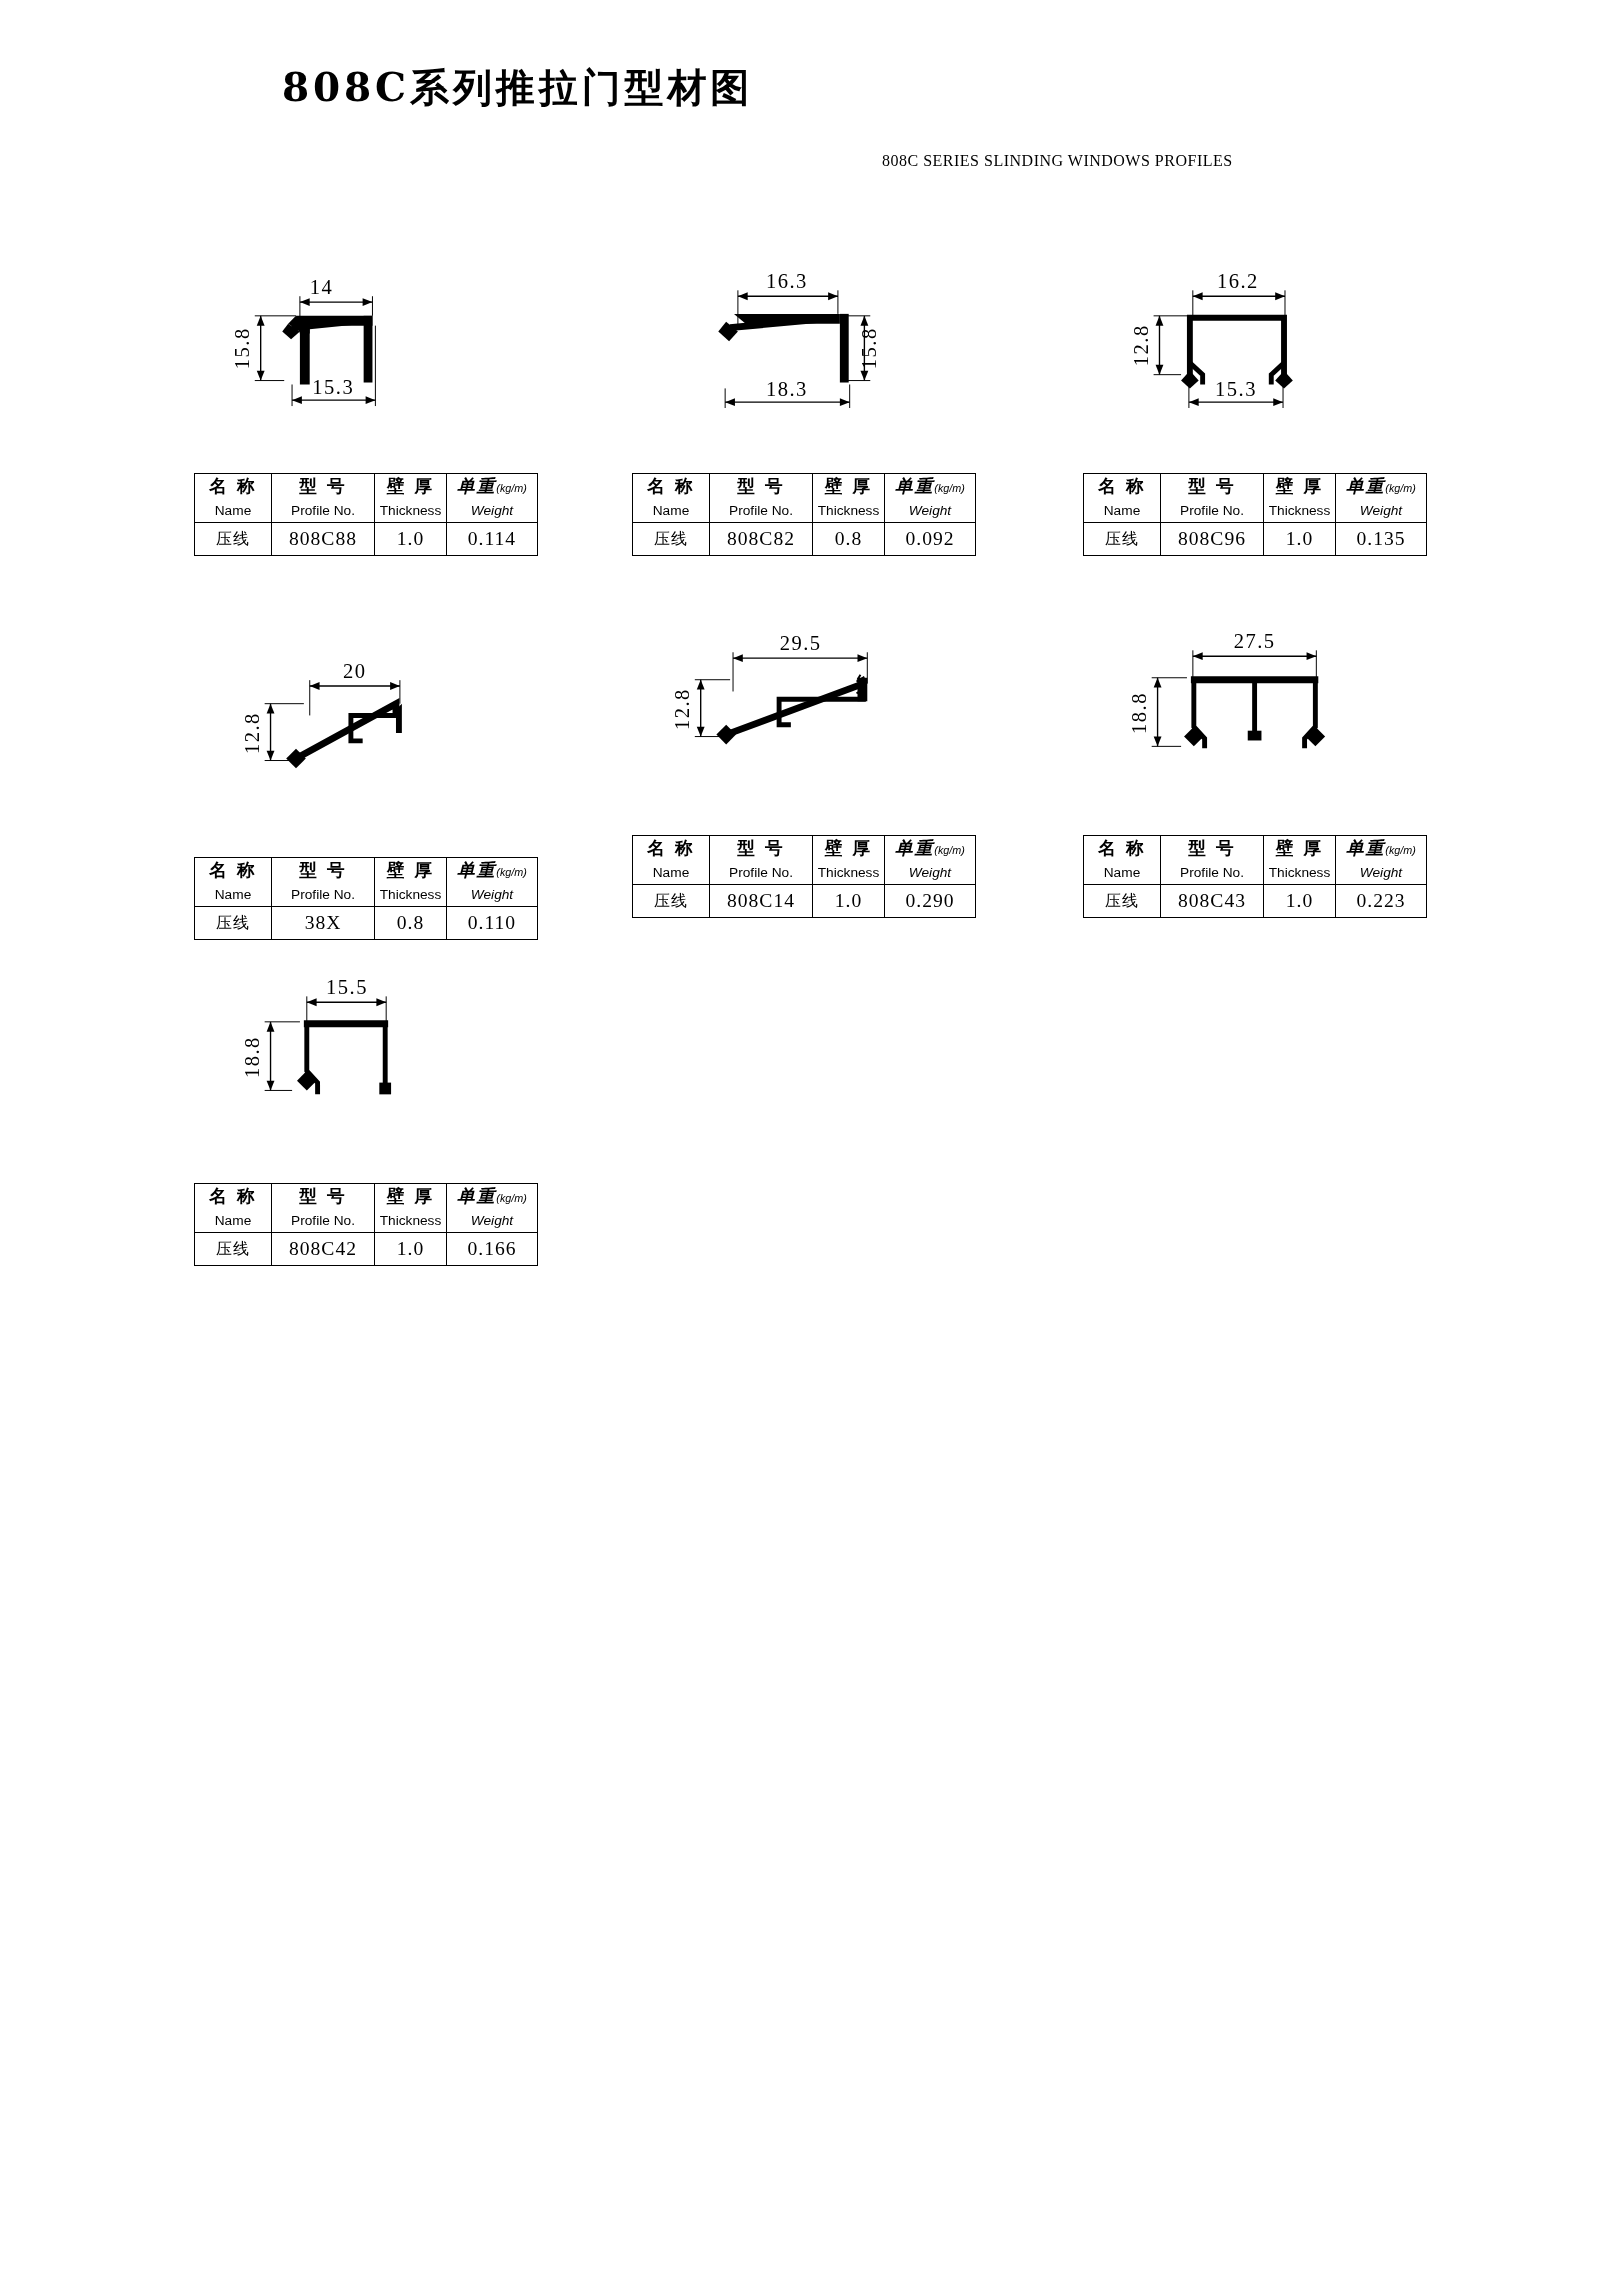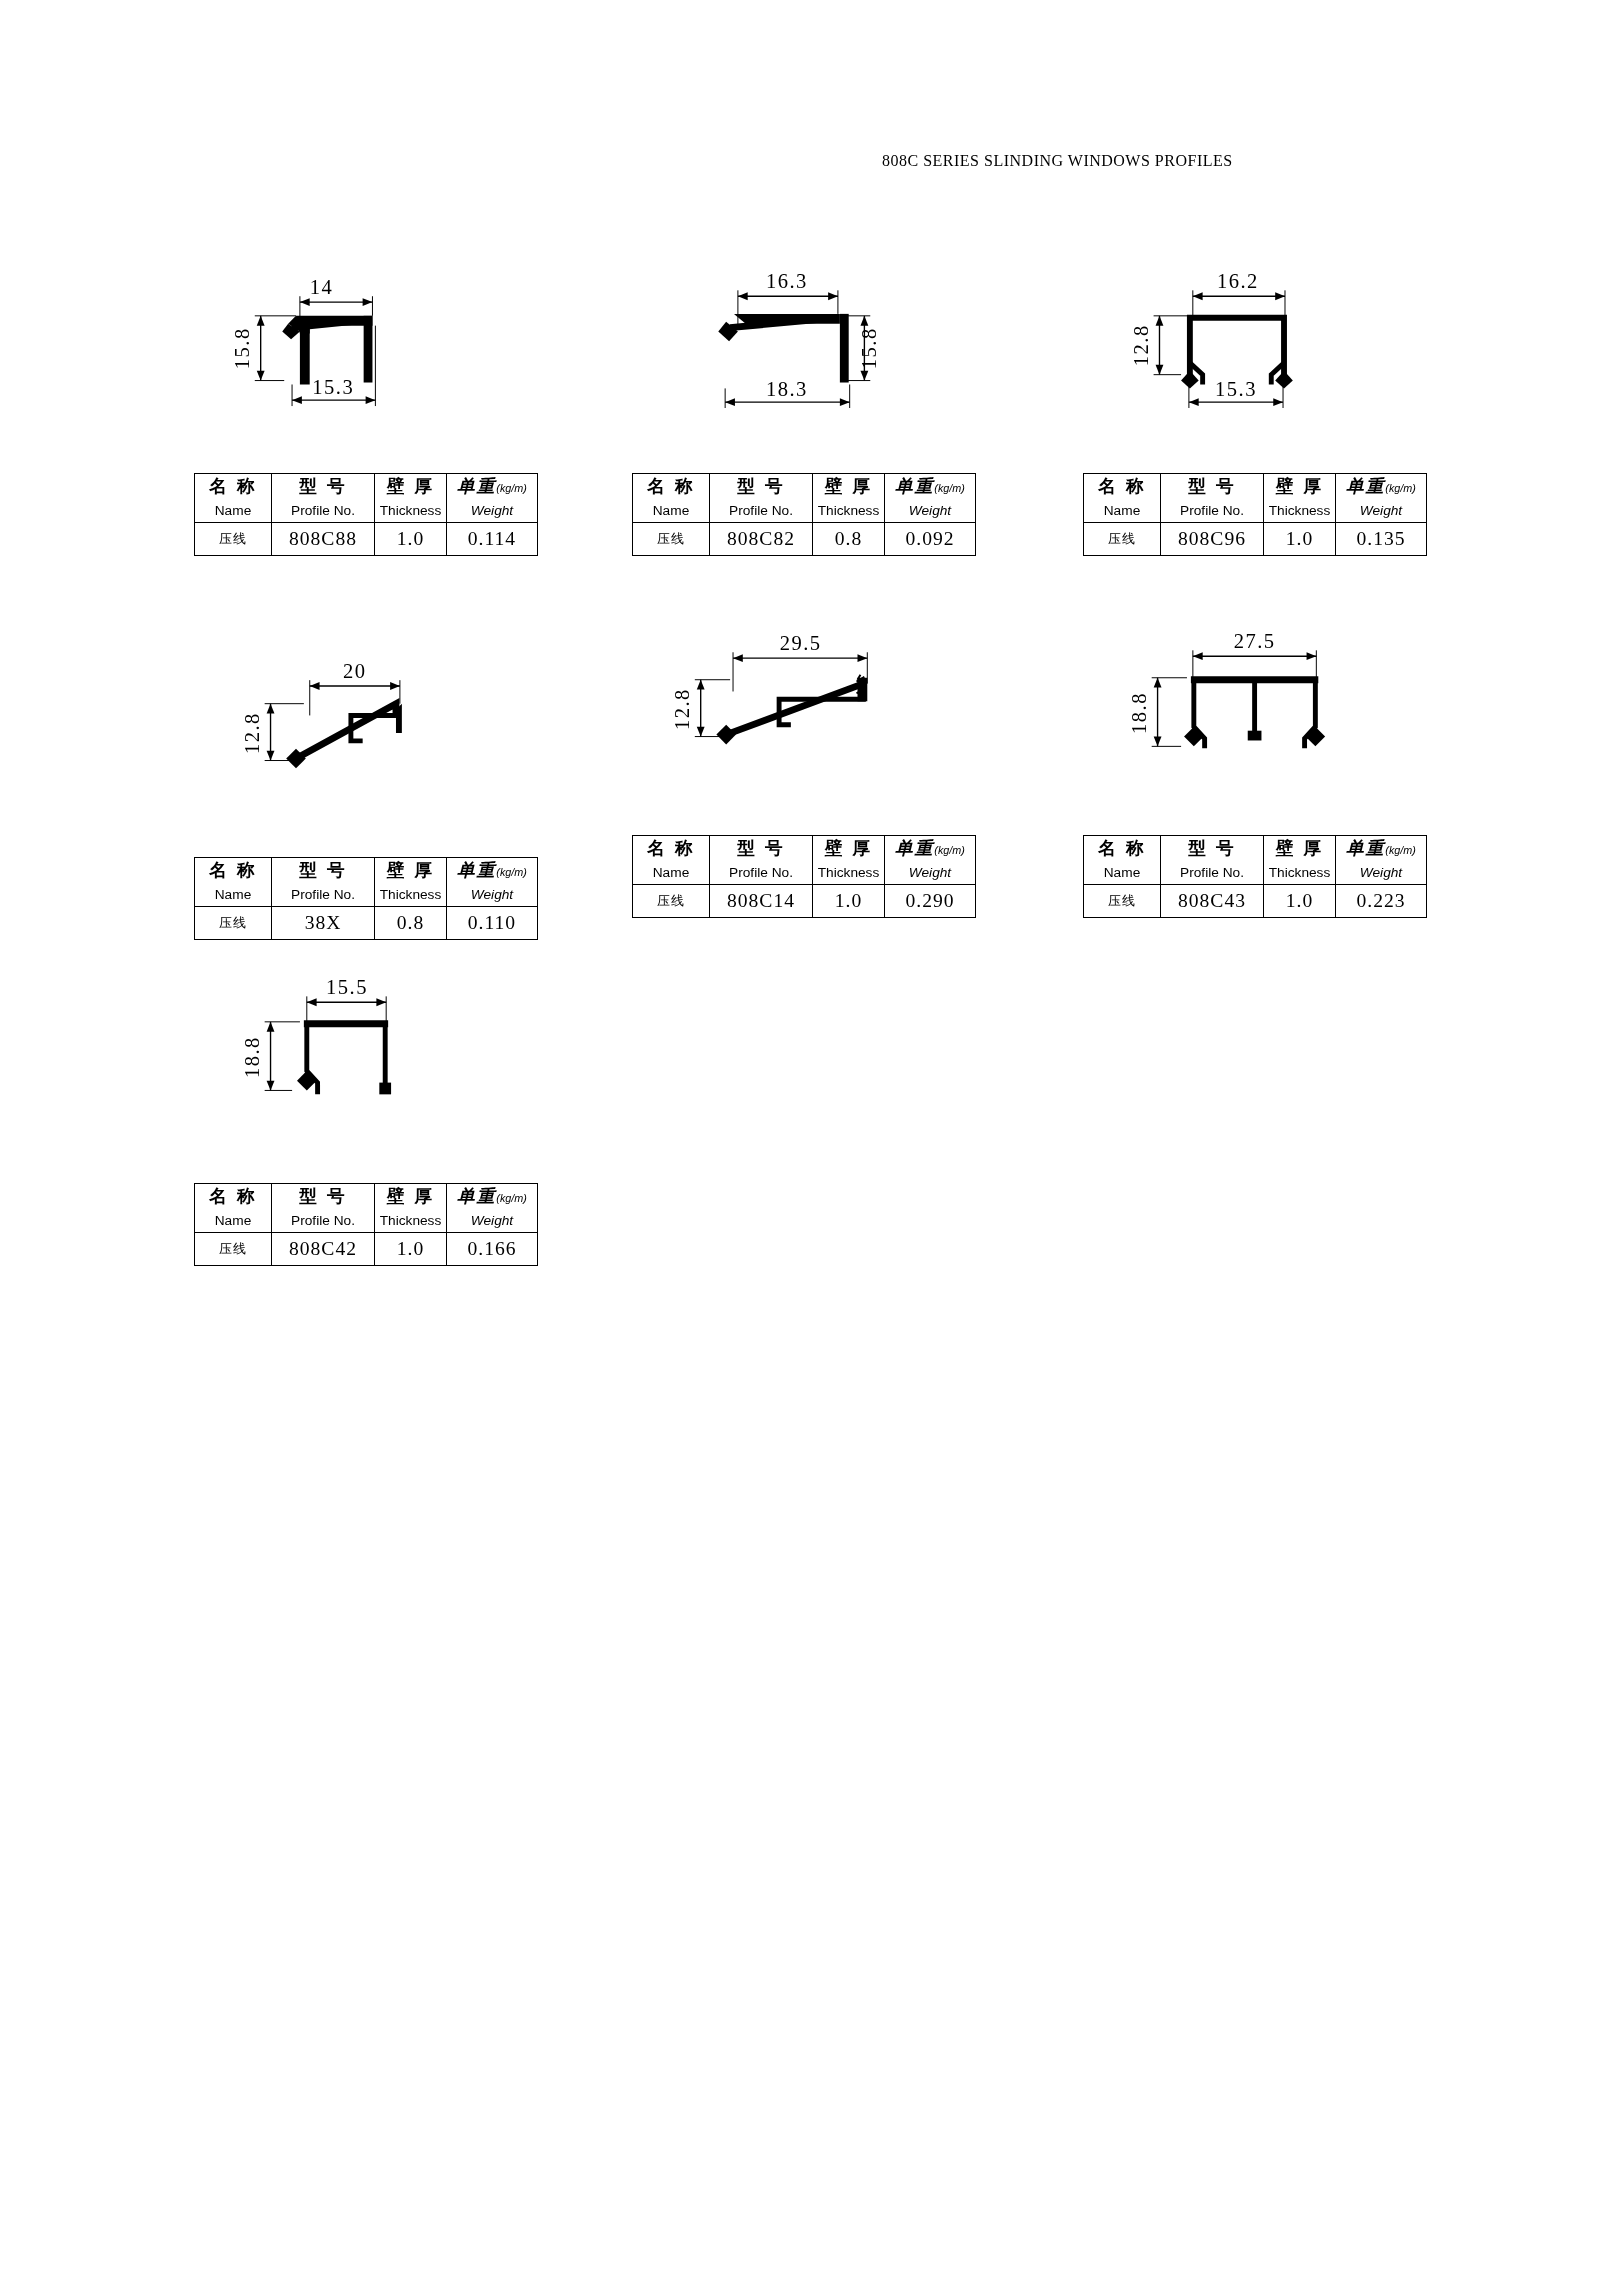--- a/index.html
+++ b/index.html
@@ -103,35 +103,36 @@
     border-top: 1.4px solid #000;
   }
   .val {
     font-size: 19.6px;
     height: 32px;
     line-height: 32px;
     letter-spacing: 1px;
   }
   .val-cn {
     font-family: "DejaVu Serif", serif;
-    font-size: 13px;
+    font-size: 16px;
     border-radius: 8px;
   }
   
   .dim {
     font-family: "Liberation Serif", serif;
     font-size: 21px;
     letter-spacing: 1.5px;
   }
 </style>
 </head>
 <body>
 
 <div class="page">
 
+  <div class="title-cn">808C系列推拉门型材图</div>
   <div class="title-en">808C  SERIES   SLINDING WINDOWS PROFILES</div>
 
   <div class="item" style="left:194px; top:255px;">
     <div class="fig">
       <svg width="353" height="206" viewBox="0 0 360 210">
         <g stroke="#000" fill="none" stroke-width="1.4">
 
           <line x1="108" y1="48" x2="182" y2="48"></line>
           <path d="M108 48 l10 -4 v8 z" fill="#000" stroke="none"></path>
           <path d="M182 48 l-10 -4 v8 z" fill="#000" stroke="none"></path>

